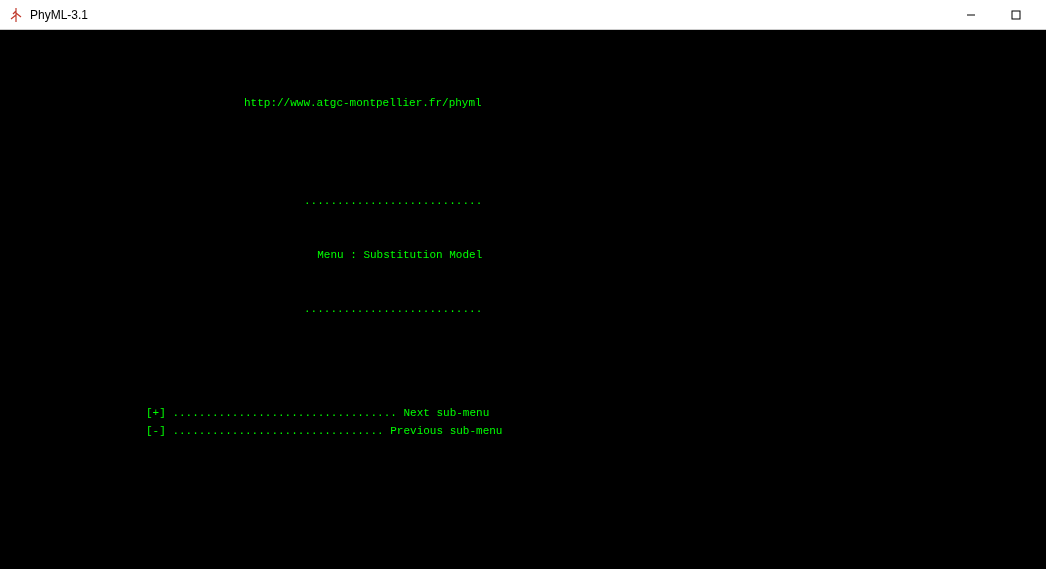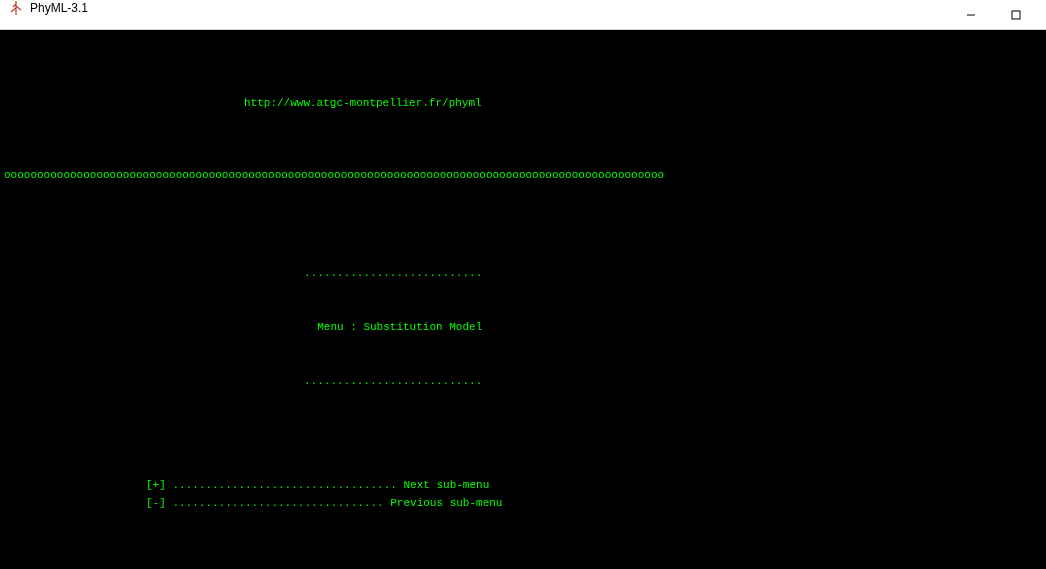--- a/index.html
+++ b/index.html
@@ -15,21 +15,21 @@
       height: 100%;
       background: #fff;
       display: flex;
       flex-direction: column;
     }
     .titlebar {
       height: 30px;
       background: #fff;
       border-bottom: 1px solid #ccc;
       display: flex;
-      align-items: flex-start;
+      align-items: center;
       padding: 0 8px;
       justify-content: space-between;
     }
     .titlebar-left {
       display: flex;
       align-items: center;
       gap: 6px;
     }
     .app-icon {
       width: 16px;
@@ -97,21 +97,20 @@
       <div class="wc-btn">
         <svg width="10" height="10" viewBox="0 0 10 10">
             <rect x="1" y="1" width="8" height="8" stroke="#000" stroke-width="1" fill="none"></rect>
           </svg>
       </div>
     </div>
   </div>
 
   <div class="terminal" id="terminal">
     <div class="term-line url-line">http://www.atgc-montpellier.fr/phyml</div>
-    <div class="term-line sep-line">oooooooooooooooooooooooooooooooooooooooooooooooooooooooooooooooooooooooooooooooooooooooooooooooooooo</div>
     <div class="term-line menu-dots-top">...........................</div>
     <div class="term-line menu-title">  <span>Menu : Substitution Model</span></div>
     <div class="term-line menu-dots-bot">...........................</div>
 
     <div class="opt-block" id="nav-block"><div class="term-line opt-row">[+] .................................. Next sub-menu</div><div class="term-line opt-row">[-] ................................ Previous sub-menu</div></div>
     
 
     
   </div>
 </div>

